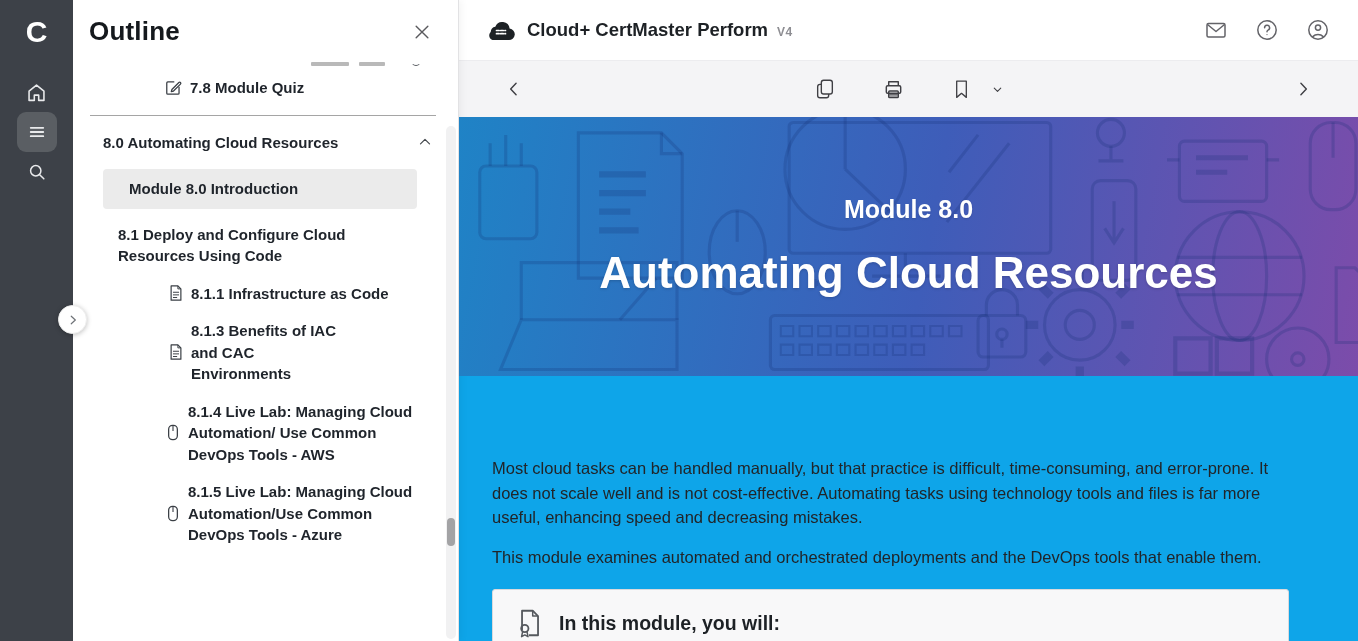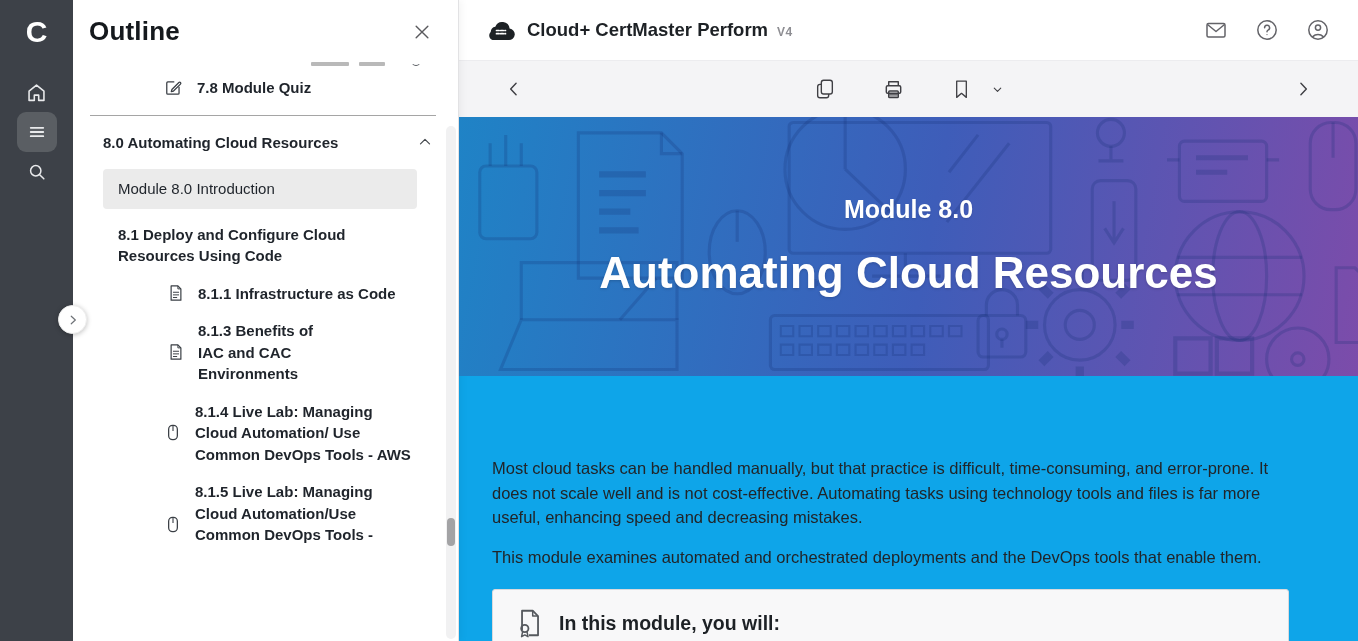--- a/index.html
+++ b/index.html
@@ -32,29 +32,29 @@
   .filter-label { font-size:15px; font-weight:700; color:#1d2125; margin-left:13px; }
   .filter-value { font-size:14.5px; color:#27272a; margin-left:22px; }
 
   .olist { margin-top:6px; position:relative; height:485px; overflow:hidden;
            color:#1f242b; }
   .clip-row { height:10px; margin:0 0 6px 238px; position:relative; overflow:hidden; }
   .clip-dash { position:absolute; top:3px; height:4px; background:#b9b9b9; border-radius:1px; }
   .clip-curve { position:absolute; top:-3px; left:100px; width:10px; height:10px;
                 border:1.6px solid #55595e; border-radius:50%;
                 border-top-color:transparent; border-left-color:transparent; border-right-color:transparent; }
-  .orow { display:flex; align-items:center; gap:14px; font-size:15px; font-weight:700;
+  .orow { display:flex; align-items:center; gap:7px; font-size:15px; font-weight:700;
           line-height:21.5px; cursor:pointer; }
   .orow .oicon { flex:none; color:#3a3f45; display:flex; }
   .row-quiz { margin:8px 24px 16px 91px; }
   .odivider { border:none; border-top:1px solid #a5a5a5; margin:16px 22px 0 17px; }
   .row-section { margin:16px 24px 0 30px; display:flex; align-items:center; }
   .row-section .olabel { flex:1; }
   .row-selected { margin:16px 41px 0 30px; background:#ebebeb; border-radius:4px;
-                  padding:9px 15px; font-weight:400; }
+                  padding:9px 26px; font-weight:700; }
   .row-plain { margin:15px 58px 0 45px; font-weight:700; }
   .row-doc { margin:16px 40px 0 95px; font-weight:600; }
   .row-lab { margin:16px 40px 0 92px; font-weight:600; }
 
   .scroll-track { position:absolute; right:2px; top:126px; bottom:2px; width:10px;
                   background:#f1f1f2; border-radius:6px; }
   .scroll-thumb { position:absolute; left:1px; top:392px; width:8px; height:28px;
                   background:#a3a3a5; border-radius:4px; cursor:grab; }
   .expand-btn { position:absolute; left:-15px; top:305px; width:29px; height:29px;
                 border-radius:50%; background:#fff; border:1px solid #eee;

